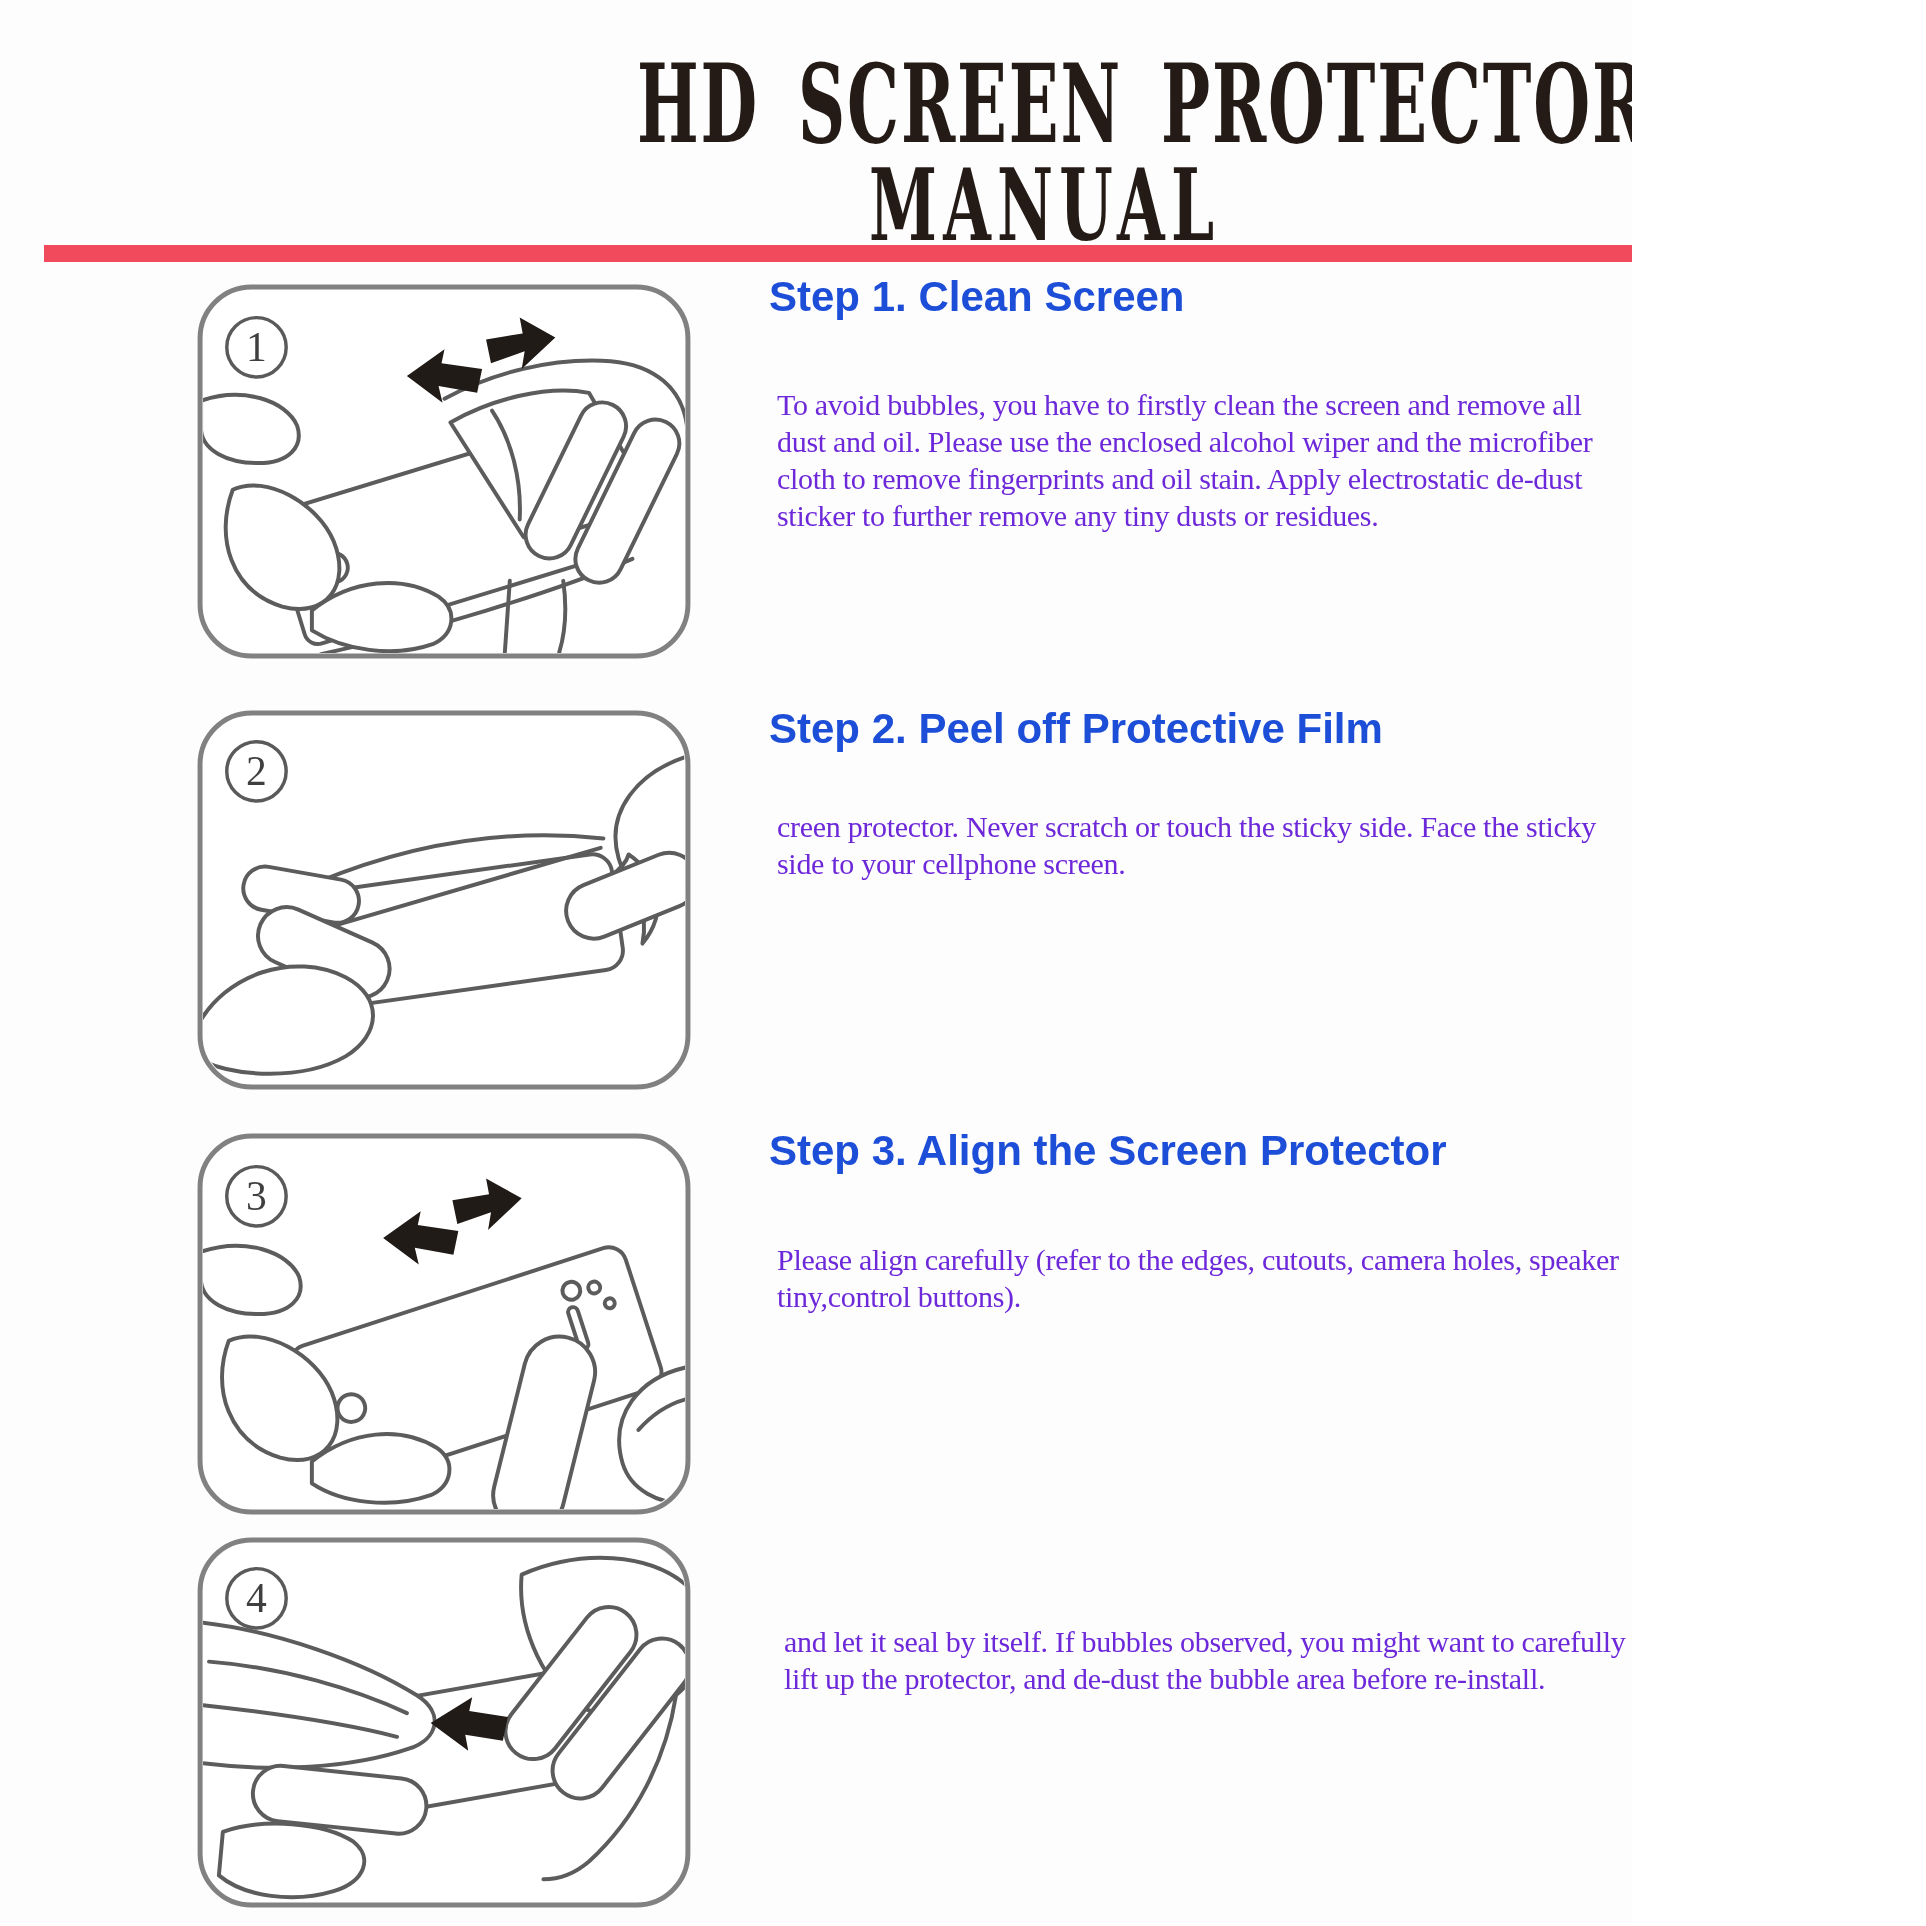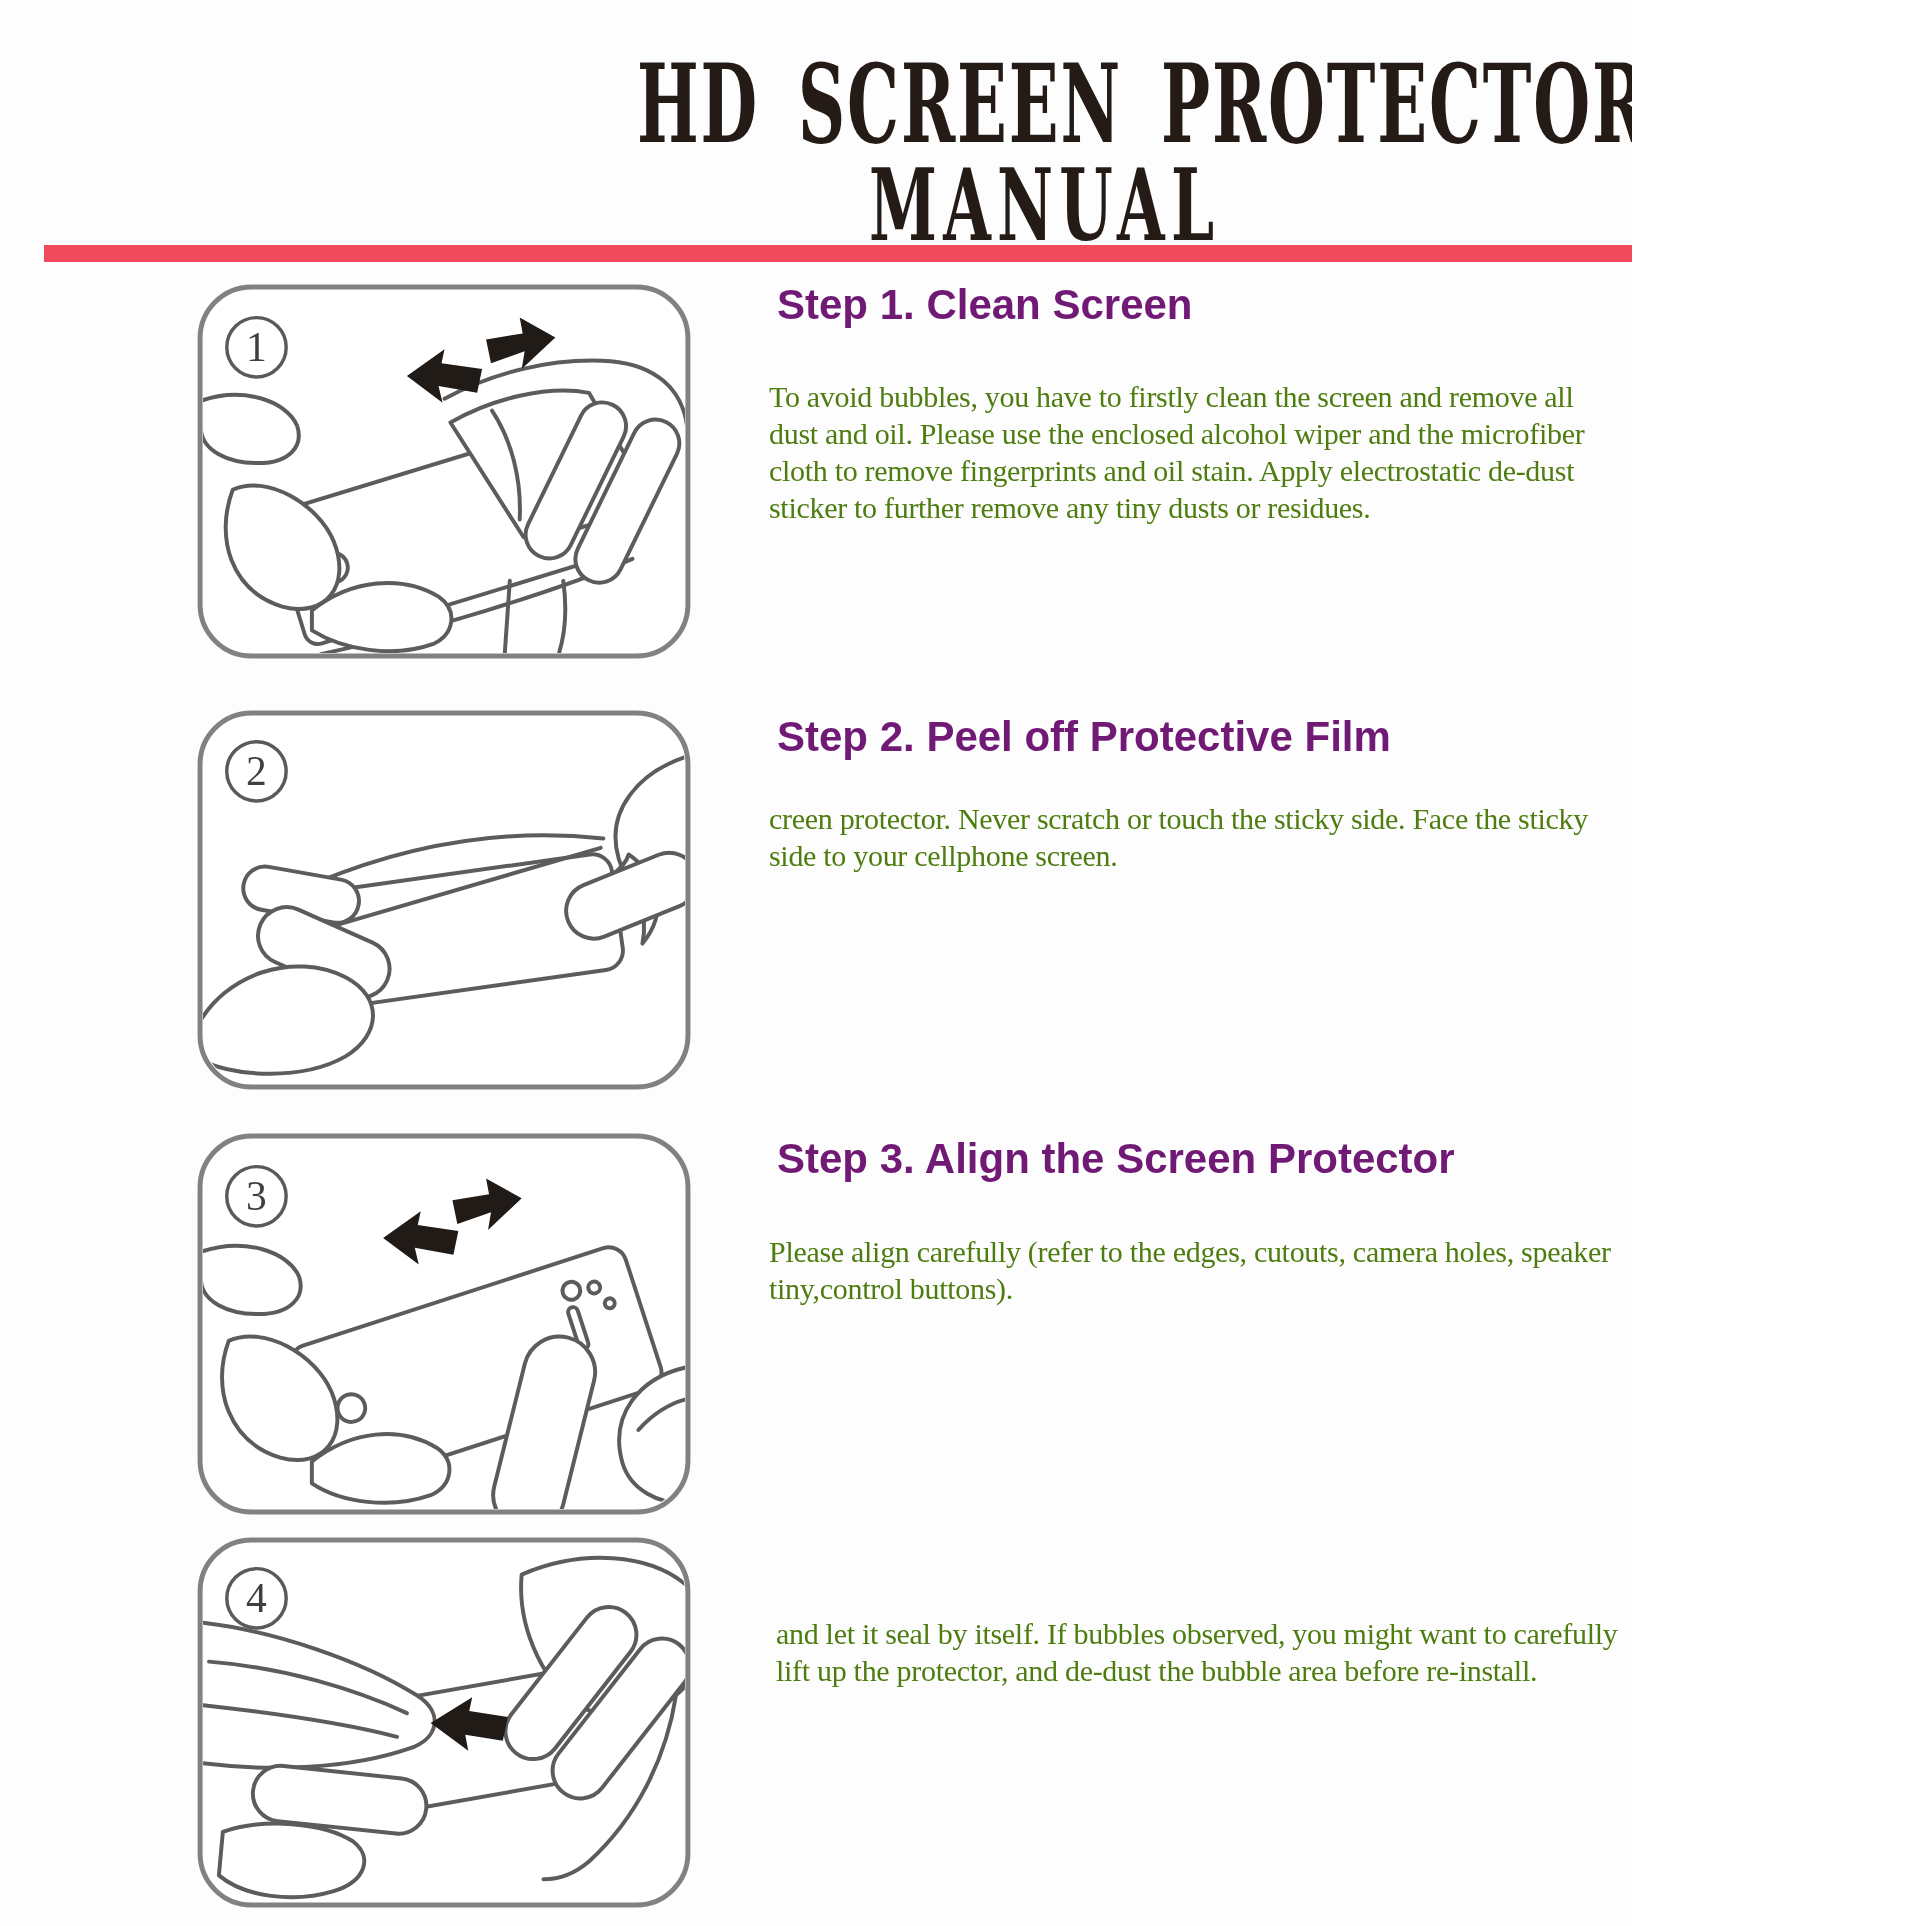--- a/index.html
+++ b/index.html
@@ -11,26 +11,26 @@
     position:absolute;white-space:nowrap;color:#241b16;
     font-family:"DejaVu Serif",serif;font-weight:700;
     transform-origin:left top;
   }
   .title-1{left:637px;top:40px;font-size:109px;letter-spacing:3px;word-spacing:24px;transform:scaleX(0.60);}
   .title-2{left:869px;top:147px;font-size:99px;letter-spacing:10px;transform:scaleX(0.62);}
   .divider{position:absolute;left:44px;top:245px;width:1850px;height:17px;}
   .illus{position:absolute;left:195px;}
   .illus svg{display:block;}
   .step-heading{
-    position:absolute;left:769px;margin:8px;white-space:nowrap;
-    font-size:42px;font-weight:700;color:#701a75;letter-spacing:0px;
+    position:absolute;left:769px;margin:0;white-space:nowrap;
+    font-size:42px;font-weight:700;color:#1d4ed8;letter-spacing:0px;
     font-family:"Liberation Sans",sans-serif;
   }
   .step-body{
-    position:absolute;left:769px;margin:0;color:#4d7c0f;
+    position:absolute;left:769px;margin:8px;color:#6d28d9;
     font-family:"Liberation Serif",serif;font-size:30px;line-height:37px;
     letter-spacing:-0.3px;
   }
   .bline{display:block;white-space:nowrap;}
   .art{stroke:#5c5c5c;stroke-width:4;fill:none;stroke-linecap:round;stroke-linejoin:round;}
   .artf{stroke:#5c5c5c;stroke-width:4;fill:#ffffff;stroke-linecap:round;stroke-linejoin:round;}
   .frame{fill:#ffffff;stroke:#818181;stroke-width:5;}
   .badge-c{fill:#ffffff;stroke:#5a5a5a;stroke-width:3.5;}
   .badge-t{font-family:"Liberation Serif",serif;font-size:42px;fill:#3f3f3f;text-anchor:middle;}
   .blackarrow{fill:#211b18;stroke:none;}

